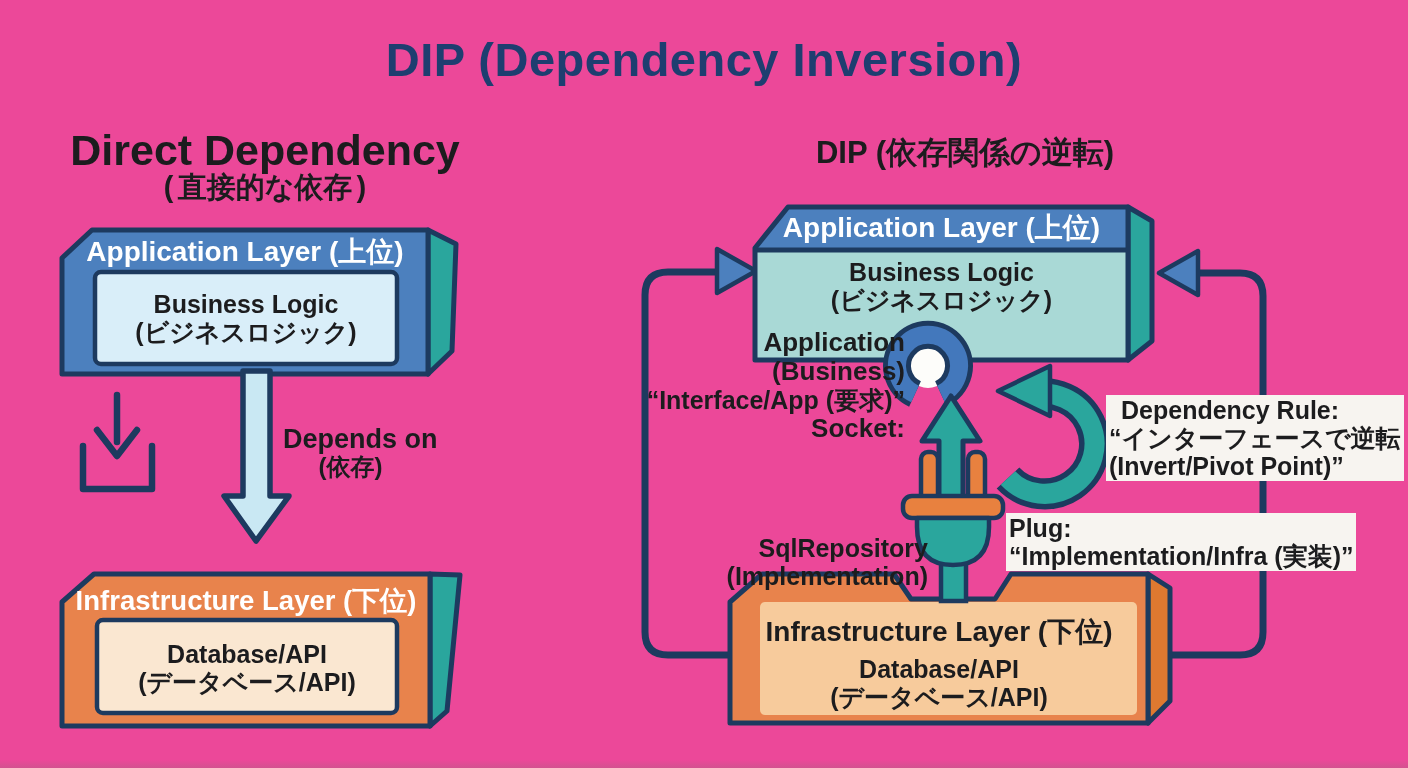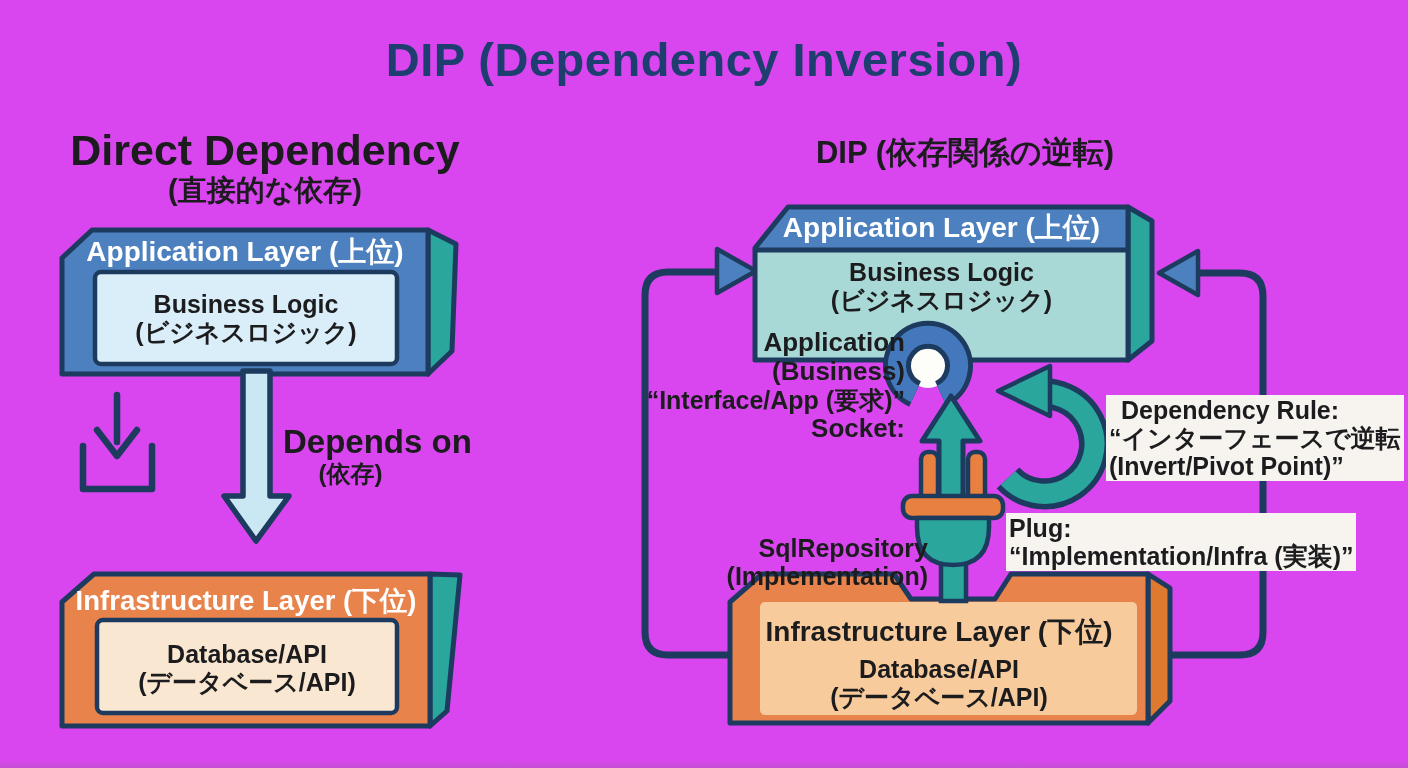--- a/index.html
+++ b/index.html
@@ -1,19 +1,19 @@
 <!DOCTYPE html>
 <html><head>
 <meta charset="utf-8">
 <style>
   html,body{margin:0;padding:0;}
   .page{
     position:relative;
     width:1408px;height:768px;
-    background:#d946ef;
+    background:#ec4899;
     overflow:hidden;
     font-family:"Liberation Sans","DejaVu Sans",sans-serif;
   }
   svg.diagram{position:absolute;left:0;top:0;}
   .lbl{
     position:absolute;
     font-weight:700;
     color:#1c1c1e;
     line-height:1.12;
     white-space:nowrap;
@@ -21,21 +21,21 @@
   .center{text-align:center;}
   .right{text-align:right;}
   .main-title{
     left:0;right:0;top:34px;
     font-size:47px;
     color:#1e3e70;
     text-align:center;
     letter-spacing:0.5px;
   }
   .heading-l1{font-size:43px;display:block;}
-  .heading-l2{font-size:29px;display:block;}
+  .heading-l2{font-size:29px;display:block;font-family:Liberation Mono, monospace;}
   .heading-r{font-size:31px;}
   .box-title-white{color:#ffffff;font-size:28px;}
   .box-title-black{color:#1c1c1e;font-size:28px;}
   .inner-text{font-size:25px;}
   .side-label{font-size:25px;}
   .masked{background:#f7f4f0;padding:1px 3px;}
   .vignette{
     position:absolute;left:0;right:0;bottom:0;height:8px;
     background:linear-gradient(to bottom, rgba(120,115,110,0), rgba(120,115,110,0.22));
   }
@@ -125,21 +125,21 @@
 
   <div class="lbl center heading-r" style="left:770px;width:390px;top:136px;">DIP (依存関係の逆転)</div>
 
   <div class="lbl center box-title-white" style="left:62px;width:366px;top:236px;">Application Layer (上位)</div>
   <div class="lbl center inner-text" style="left:95px;width:302px;top:290px;">
     <span style="display:block;">Business Logic</span>
     <span style="display:block;">(ビジネスロジック)</span>
   </div>
 
   <div class="lbl center" style="left:283px;width:135px;top:424px;">
-    <span style="display:block;font-size:33px;">Depends on</span>
+    <span style="display:block;font-size:27px;">Depends on</span>
     <span style="display:block;font-size:24px;">(依存)</span>
   </div>
 
   <div class="lbl center box-title-white" style="left:62px;width:368px;top:586px;font-size:27.5px;">Infrastructure Layer (下位)</div>
   <div class="lbl center inner-text" style="left:97px;width:300px;top:640px;">
     <span style="display:block;">Database/API</span>
     <span style="display:block;">(データベース/API)</span>
   </div>
 
   <div class="lbl center box-title-white" style="left:755px;width:373px;top:212px;">Application Layer (上位)</div>

